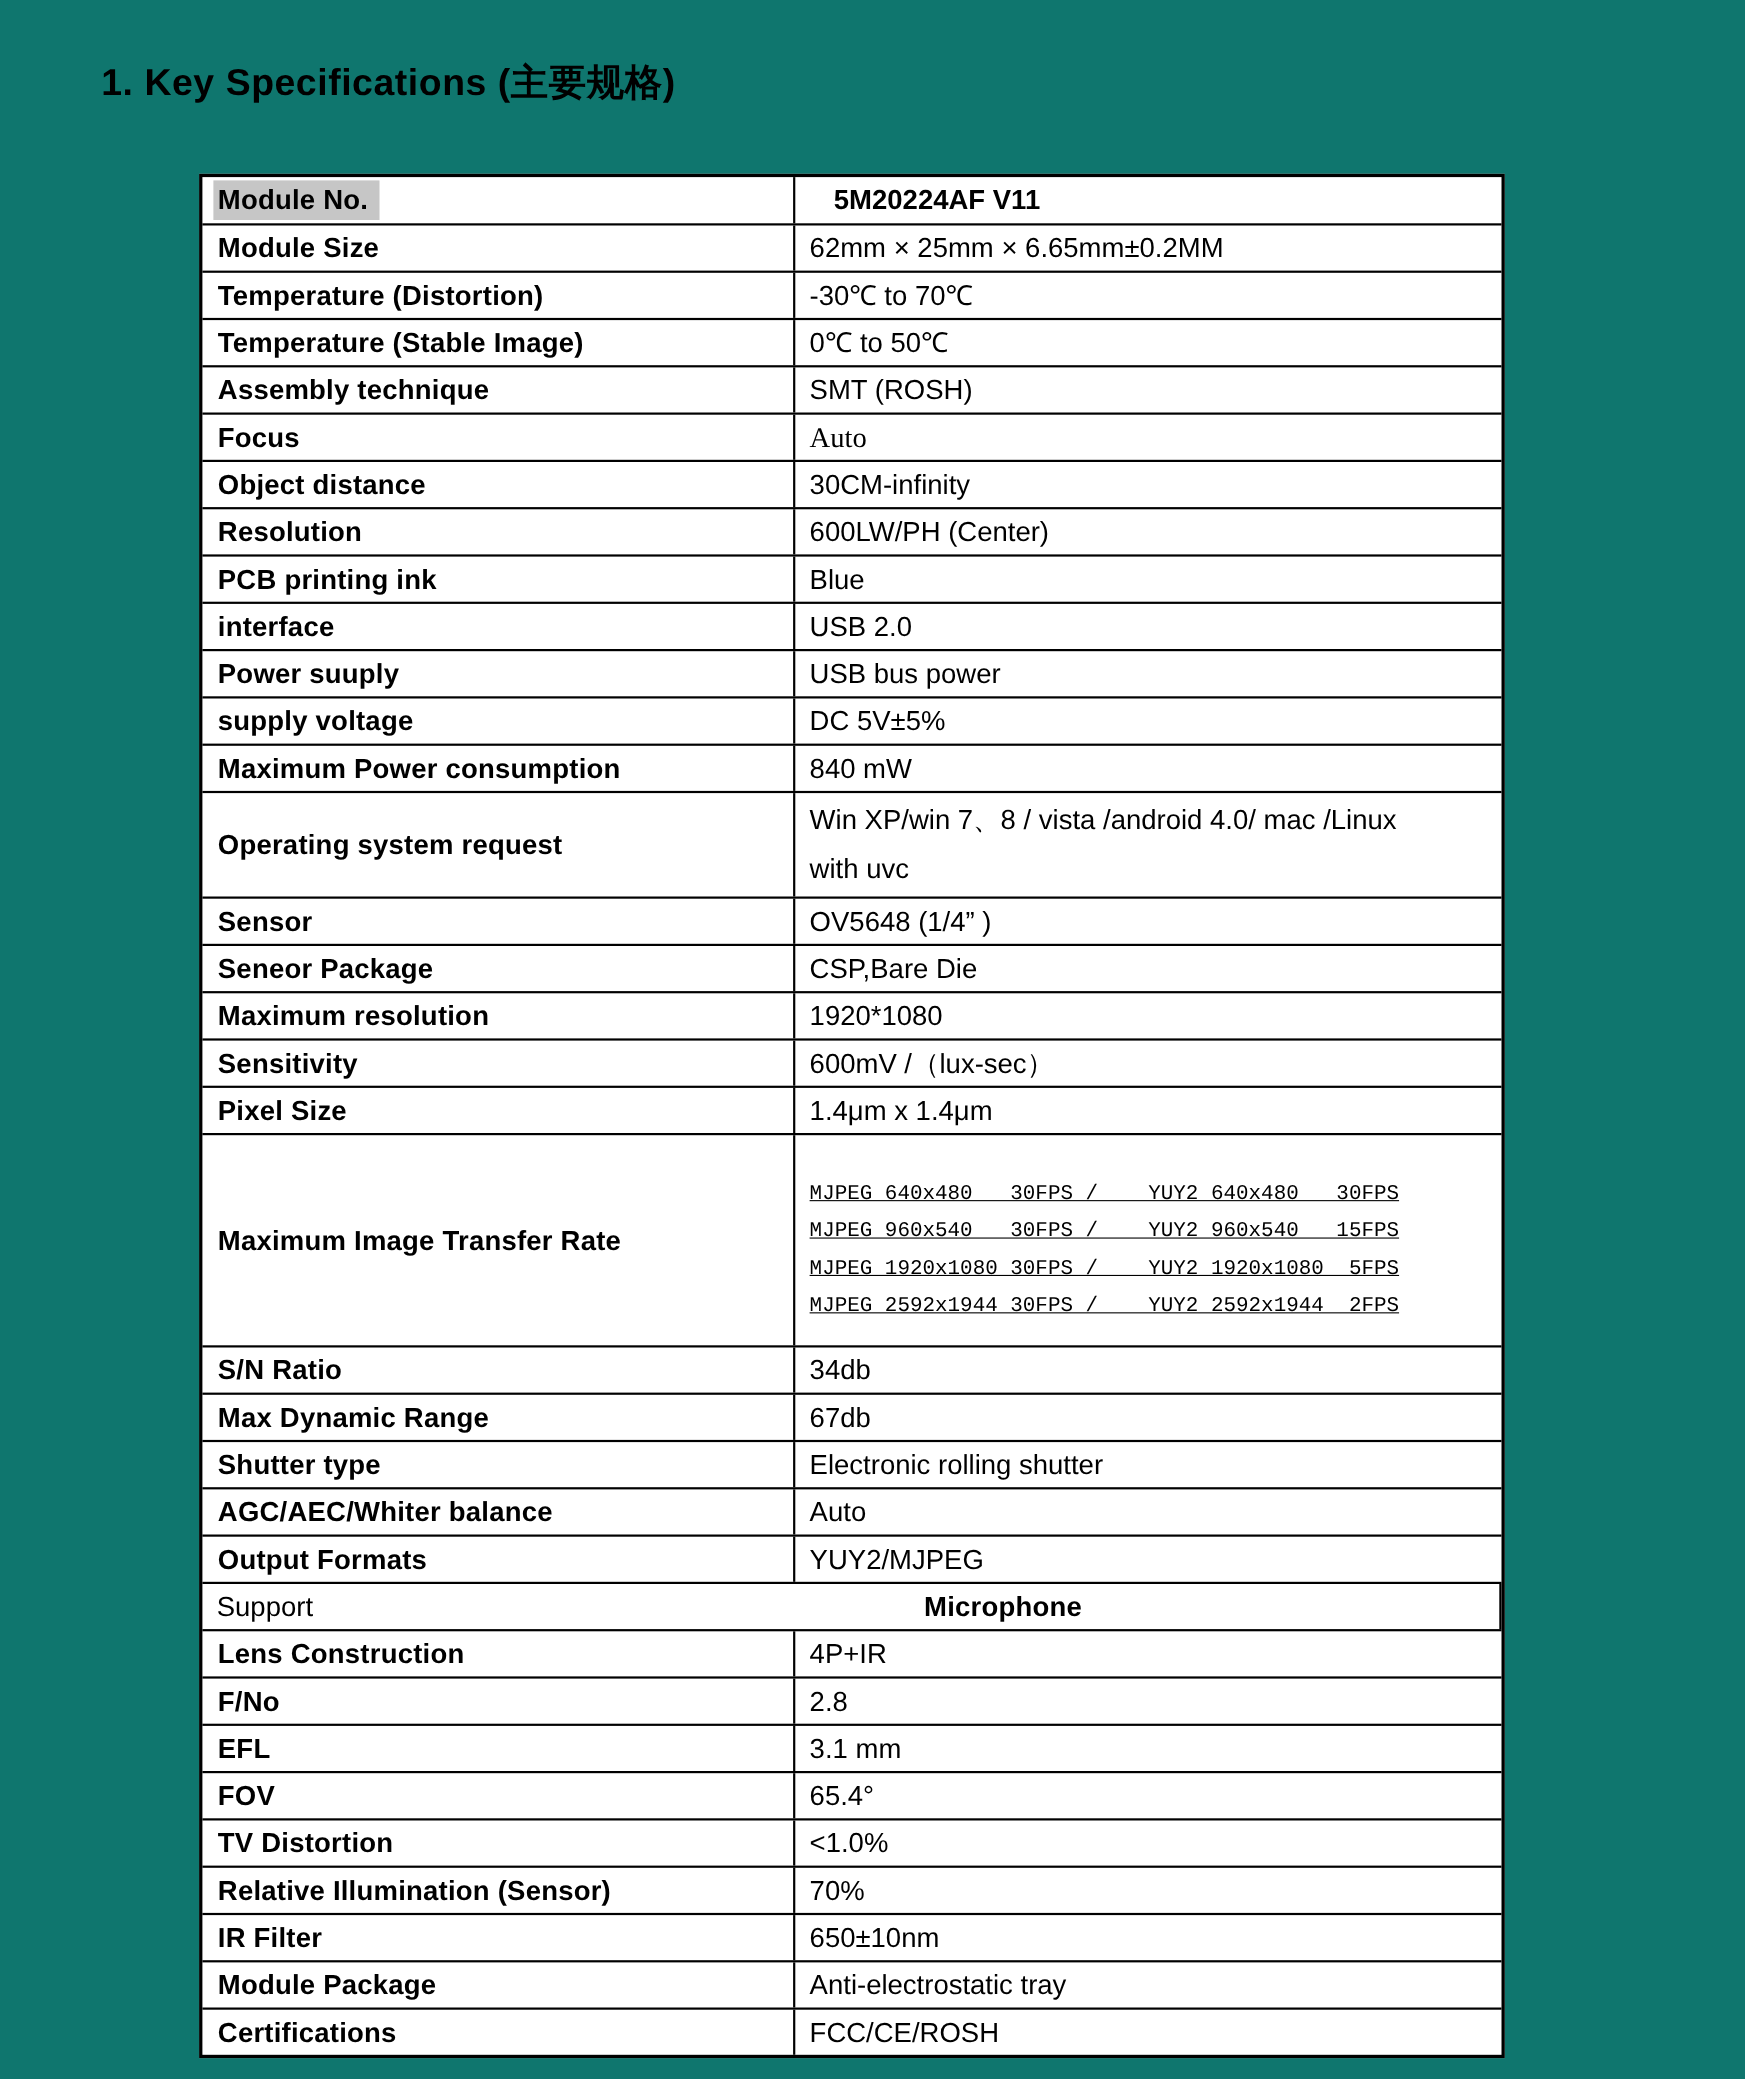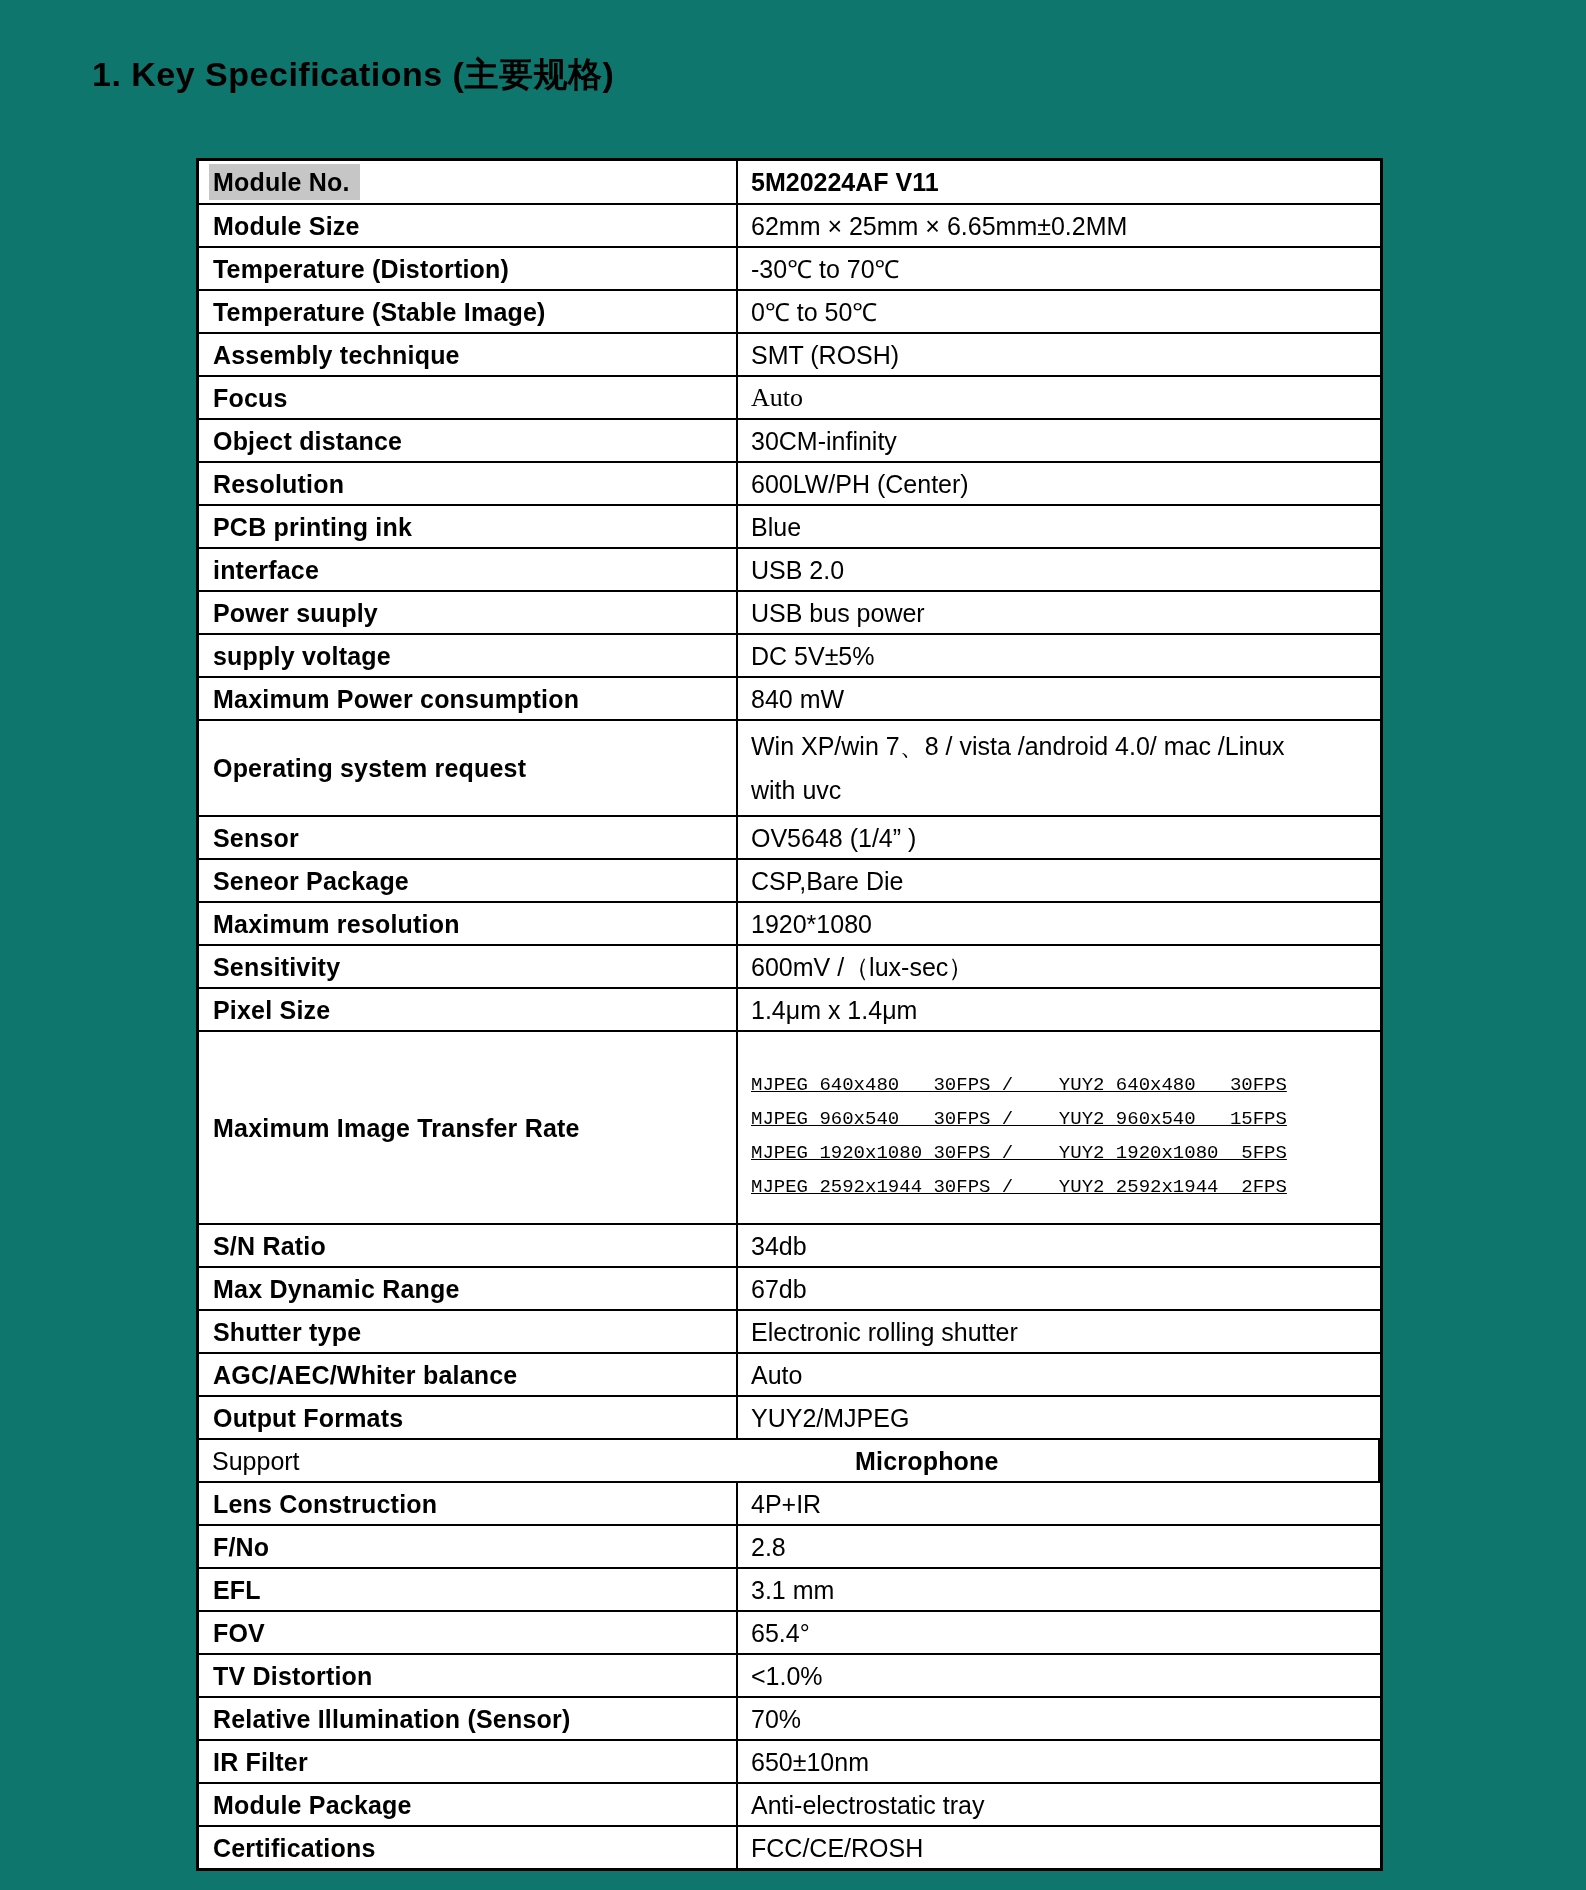--- a/index.html
+++ b/index.html
@@ -21,21 +21,21 @@
     left: 92px;
     top: 52px;
     margin: 0;
     font-size: 34px;
     font-weight: bold;
     letter-spacing: 0.5px;
     white-space: nowrap;
   }
   .spec-table {
     position: absolute;
-    left: 196px;
+    left: 181px;
     top: 158px;
     width: 1187px;
     box-sizing: border-box;
     border: 3px solid #000;
     background: #fff;
   }
   .row {
     display: flex;
     align-items: stretch;
     border-bottom: 2px solid #000;
@@ -61,21 +61,21 @@
     padding: 3px 6px 3px 13px;
     font-size: 25px;
     line-height: 30px;
   }
   .cell.value .val-text { white-space: pre-wrap; }
   .hl {
     background: #c6c6c6;
     padding: 3px 10px 3px 4px;
     margin-left: -4px;
   }
-  .value-bold { font-weight: bold; }
+  .value-bold { font-weight: bold; margin-left: 22px; }
   .serif { font-family: "Liberation Serif", serif; font-size: 26px; }
   .row.os { min-height: 89px; }
   .row.os .val-text { line-height: 44px; }
   .row.transfer { min-height: 191px; }
   .row.transfer .cell.value {
     flex-direction: column;
     align-items: flex-start;
     justify-content: center;
     padding-top: 22px;
     padding-bottom: 6px;

